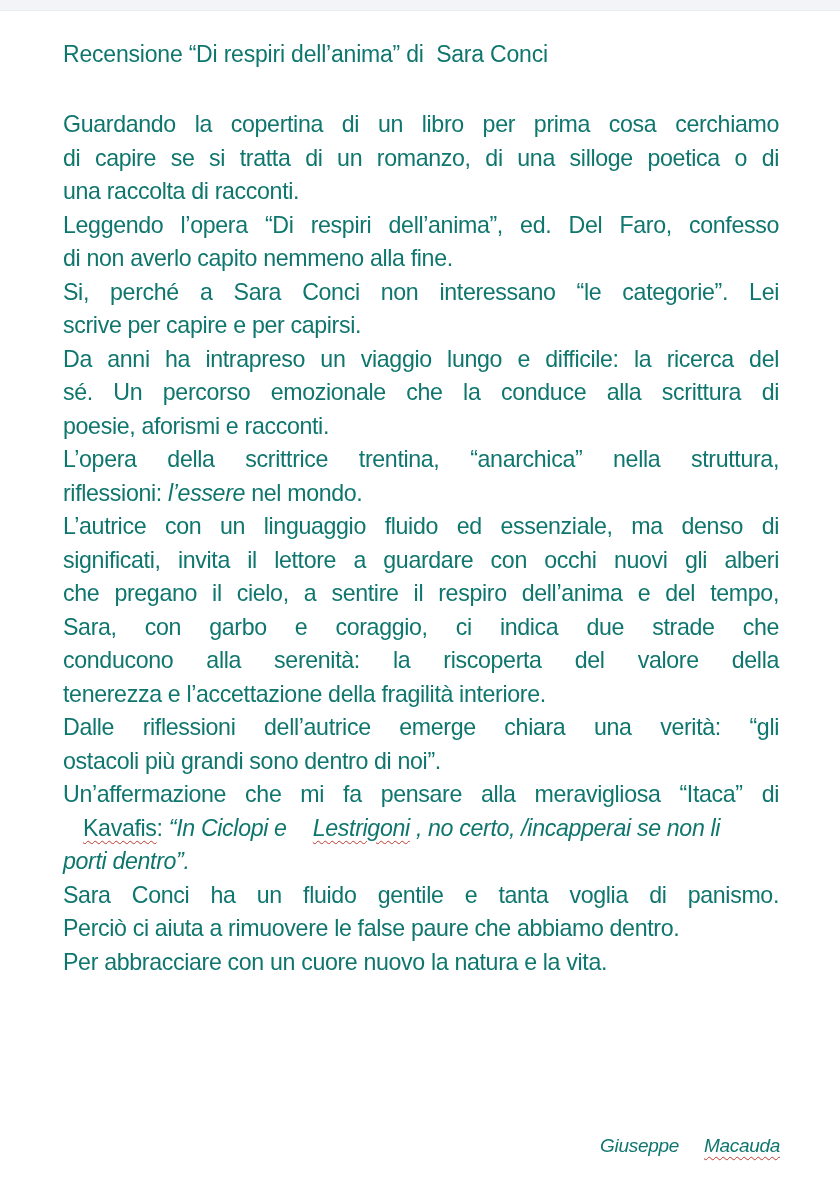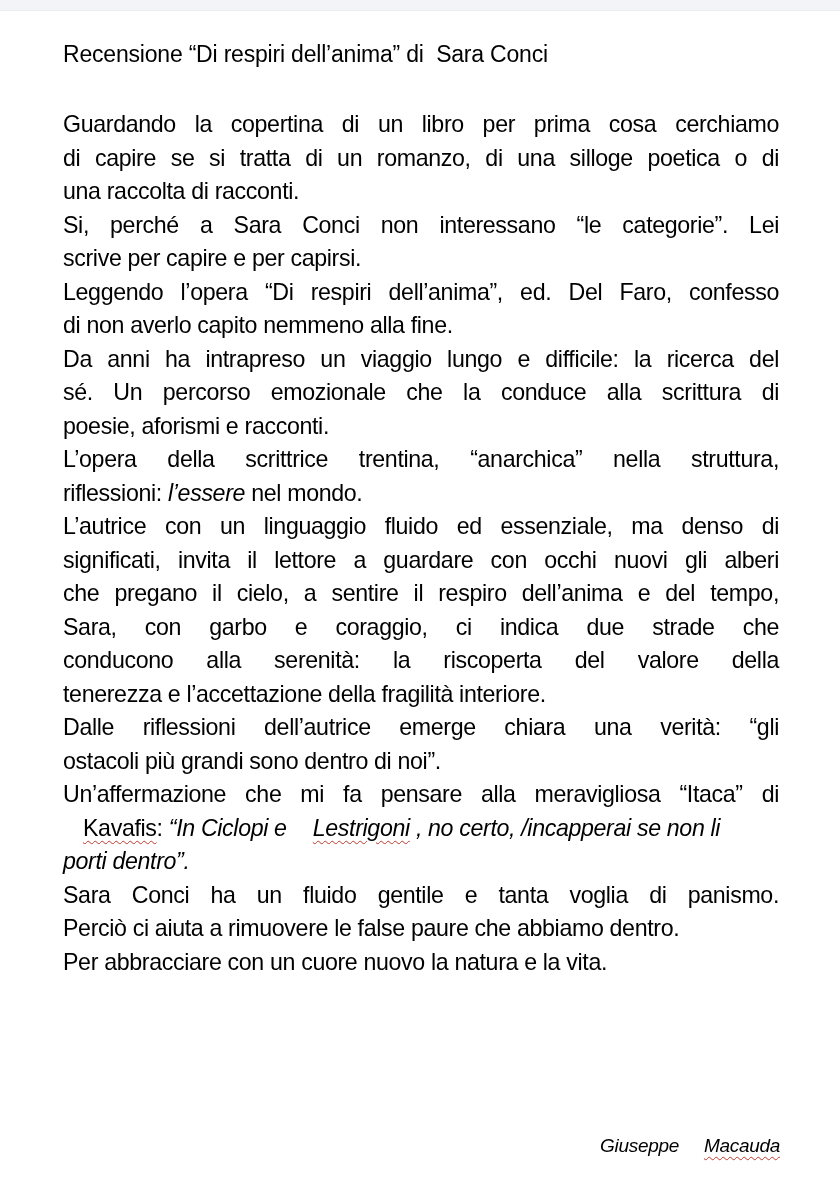--- a/index.html
+++ b/index.html
@@ -17,21 +17,21 @@
     height: 10px;
     background: #f3f4f8;
     border-bottom: 1px solid #eceef3;
   }
   .page {
     position: absolute;
     left: 0; top: 0;
     width: 840px;
     height: 1181px;
     font-family: "Liberation Sans", "DejaVu Sans", sans-serif;
-    color: #000000;
+    color: #0f766e;
   }
   .title {
     position: absolute;
     left: 63px;
     top: 38px;
     font-size: 23px;
     line-height: 32px;
     letter-spacing: -0.2px;
     white-space: pre;
   }
@@ -86,27 +86,27 @@
 
   <div class="body">
 
     <p class="para">
       <span class="ln just">Guardando la copertina di un libro per prima cosa cerchiamo</span>
       <span class="ln just">di capire se si tratta di un romanzo, di una silloge poetica o di</span>
       <span class="ln">una raccolta di racconti.</span>
     </p>
 
     <p class="para">
-      <span class="ln just">Si, perché a Sara Conci non interessano “le categorie”. Lei</span>
-      <span class="ln">scrive per capire e per capirsi.</span>
+      <span class="ln just">Leggendo l’opera “Di respiri dell’anima”, ed. Del Faro, confesso</span>
+      <span class="ln">di non averlo capito nemmeno alla fine.</span>
     </p>
 
     <p class="para">
-      <span class="ln just">Leggendo l’opera “Di respiri dell’anima”, ed. Del Faro, confesso</span>
-      <span class="ln">di non averlo capito nemmeno alla fine.</span>
+      <span class="ln just">Si, perché a Sara Conci non interessano “le categorie”. Lei</span>
+      <span class="ln">scrive per capire e per capirsi.</span>
     </p>
 
     <p class="para">
       <span class="ln just">Da anni ha intrapreso un viaggio lungo e difficile: la ricerca del</span>
       <span class="ln just">sé. Un percorso emozionale che la conduce alla scrittura di</span>
       <span class="ln">poesie, aforismi e racconti.</span>
     </p>
 
     <p class="para">
       <span class="ln just">L’opera della scrittrice trentina, “anarchica” nella struttura,</span>

